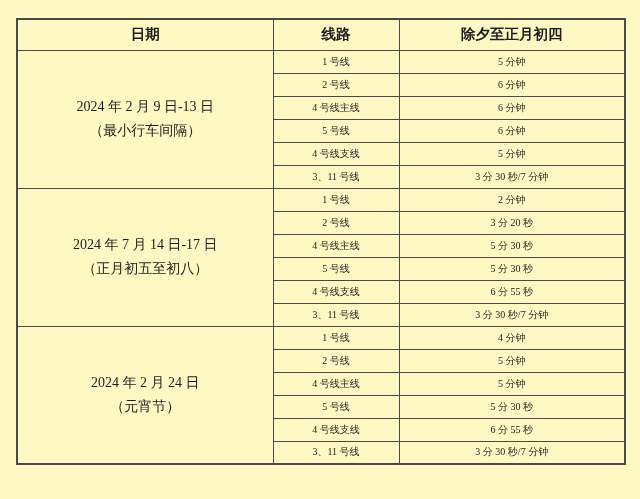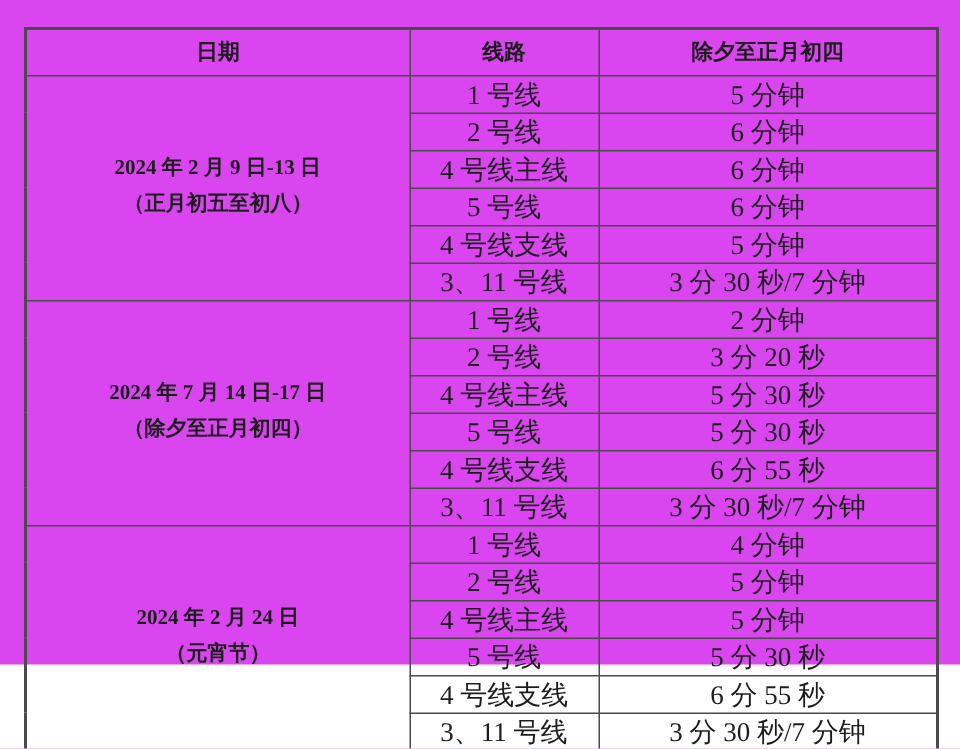--- a/index.html
+++ b/index.html
@@ -6,58 +6,58 @@
   html, body {
     width: 640px;
     height: 499px;
     background: #ffffff;
     font-family: "Liberation Serif", "DejaVu Serif", serif;
     overflow: hidden;
   }
   .canvas {
     position: relative;
     width: 640px;
-    height: 443px;
-    background: #d946ef;
+    height: 499px;
+    background: #fef9c3;
   }
   table.schedule {
     position: absolute;
     left: 16px;
     top: 18px;
     width: 608px;
     border-collapse: collapse;
     table-layout: fixed;
     border: 2px solid #4a4a4a;
   }
   col.c-date { width: 256px; }
   col.c-line { width: 126px; }
   col.c-interval { width: 226px; }
   th, td {
     border: 1px solid #4a4a4a;
     text-align: center;
     vertical-align: middle;
     color: #1c1c1c;
-    font-size: 18px;
+    font-size: 10px;
     overflow: hidden;
     white-space: nowrap;
   }
   th {
     height: 31px;
     font-weight: bold;
     font-size: 14.5px;
   }
   td {
     height: 23px;
     font-weight: normal;
   }
   td.date-cell {
     font-size: 14px;
     line-height: 24px;
   }
-  td.date-cell div { line-height: 24px; font-weight: bold; }
+  td.date-cell div { line-height: 24px; }
 </style>
 </head>
 <body>
 
 <div class="canvas">
   <table class="schedule">
     <colgroup>
       <col class="c-date">
       <col class="c-line">
       <col class="c-interval">
@@ -66,21 +66,21 @@
       <tr>
         <th>日期</th>
         <th>线路</th>
         <th>除夕至正月初四</th>
       </tr>
     </thead>
     <tbody id="table-body">
         <tr>
           <td rowspan="6" class="date-cell">
             <div>2024 年 2 月 9 日-13 日</div>
-            <div>（正月初五至初八）</div>
+            <div>（最小行车间隔）</div>
           </td>
           <td>1 号线</td>
           <td>5 分钟</td>
         </tr>
         <tr>
           <td>2 号线</td>
           <td>6 分钟</td>
         </tr>
         <tr>
           <td>4 号线主线</td>
@@ -94,21 +94,21 @@
           <td>4 号线支线</td>
           <td>5 分钟</td>
         </tr>
         <tr>
           <td>3、11 号线</td>
           <td>3 分 30 秒/7 分钟</td>
         </tr>
         <tr>
           <td rowspan="6" class="date-cell">
             <div>2024 年 7 月 14 日-17 日</div>
-            <div>（除夕至正月初四）</div>
+            <div>（正月初五至初八）</div>
           </td>
           <td>1 号线</td>
           <td>2 分钟</td>
         </tr>
         <tr>
           <td>2 号线</td>
           <td>3 分 20 秒</td>
         </tr>
         <tr>
           <td>4 号线主线</td>

